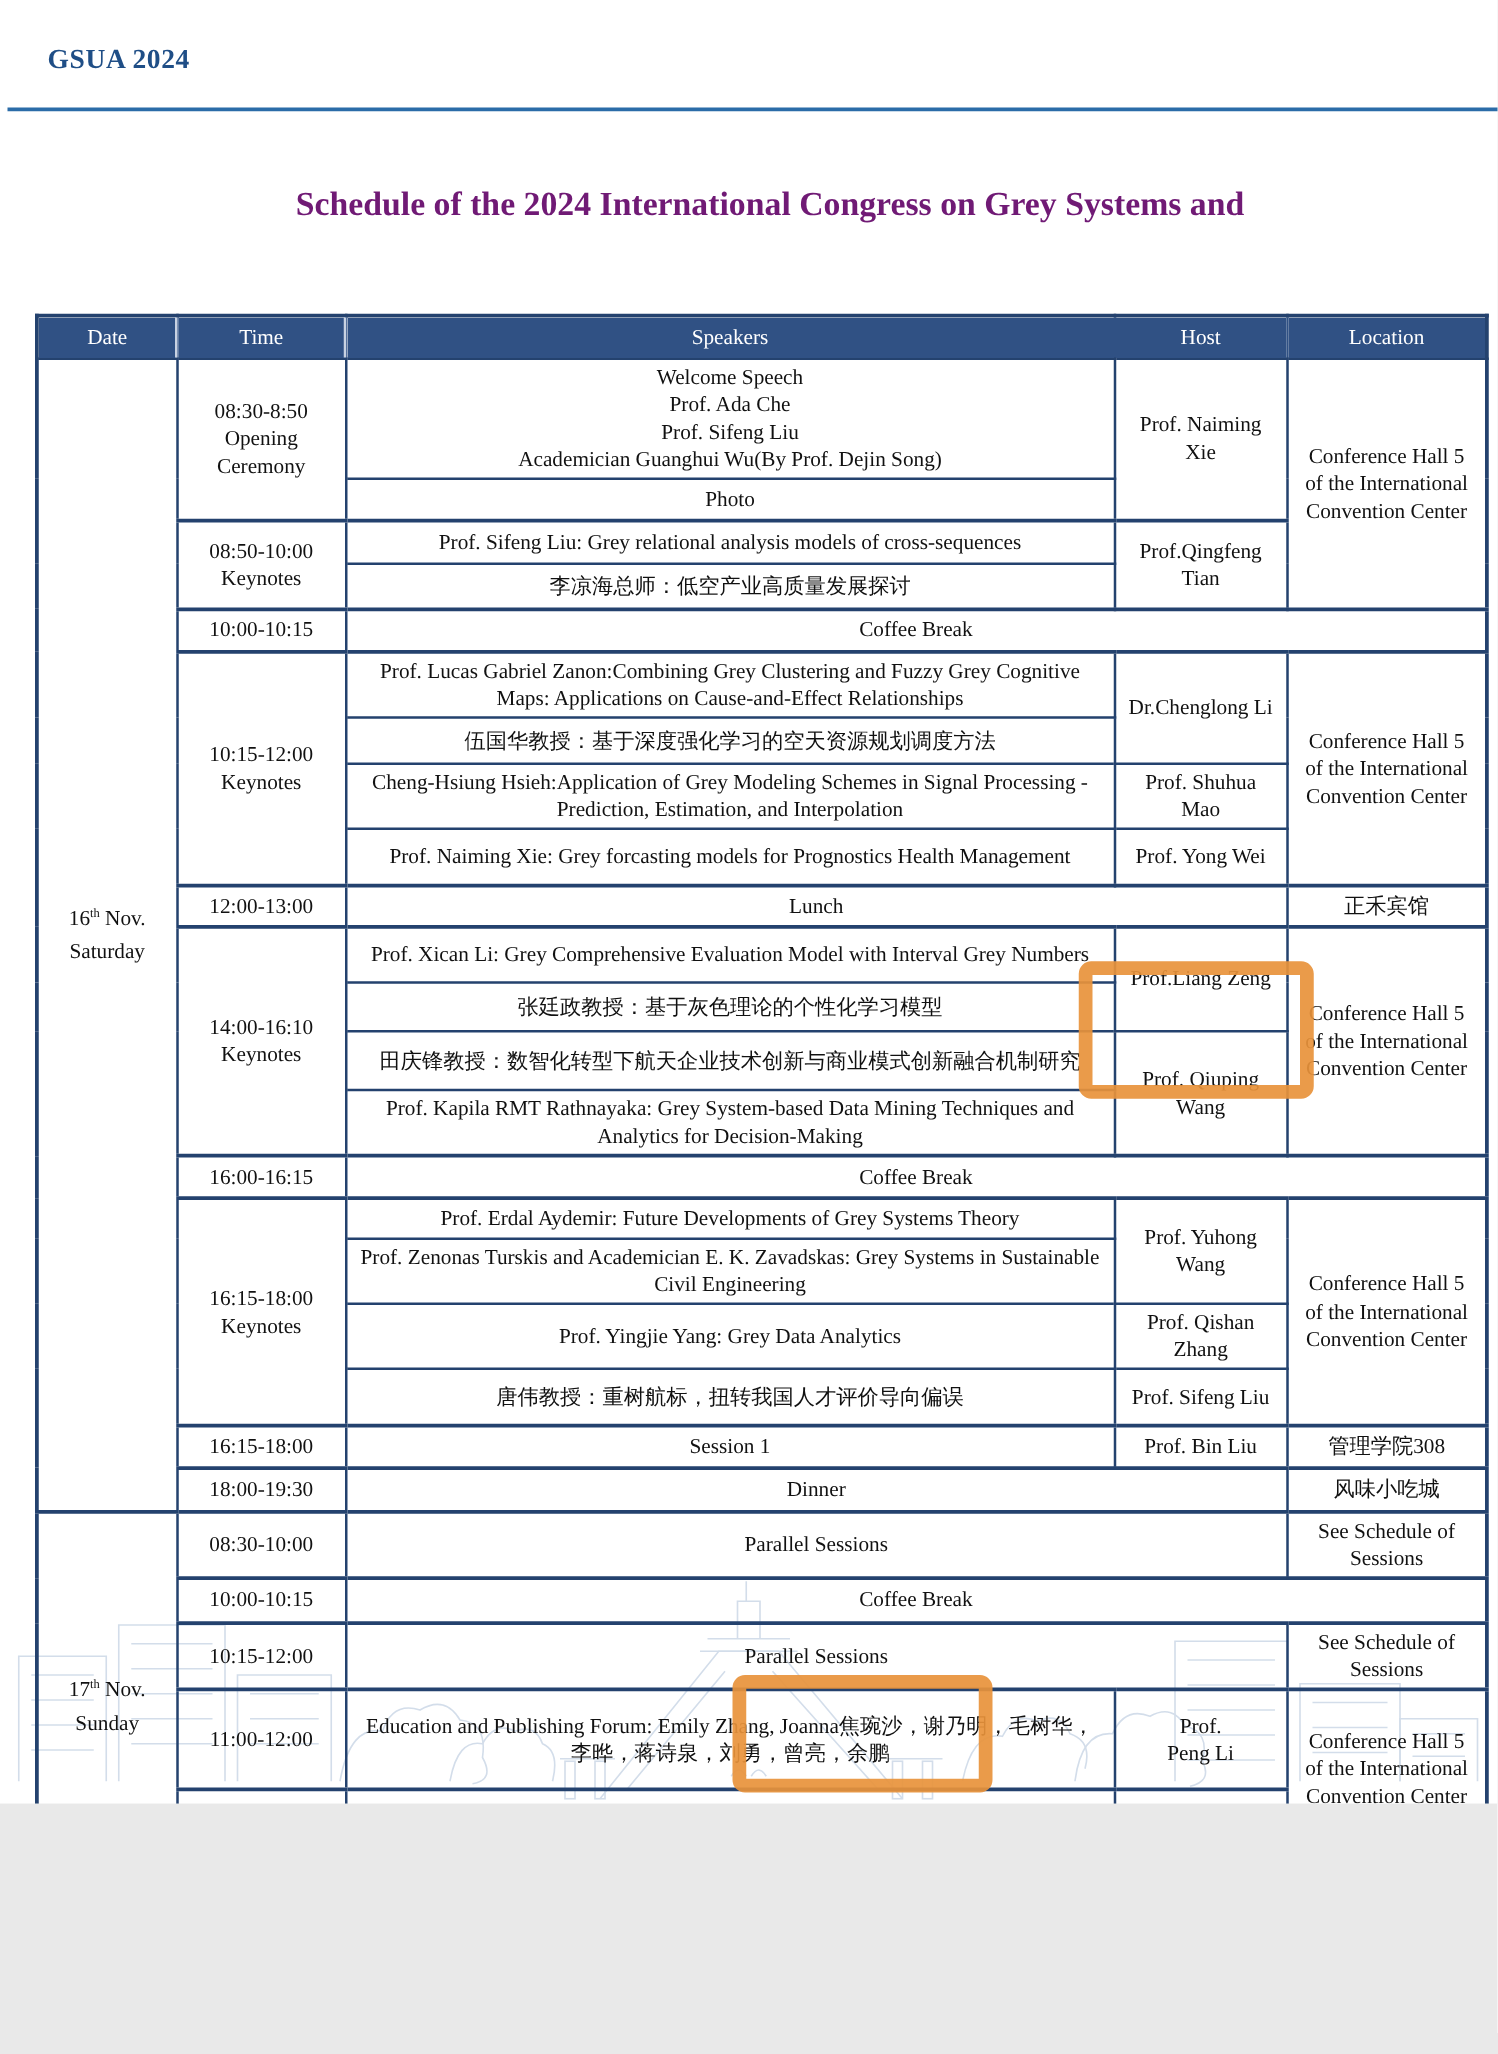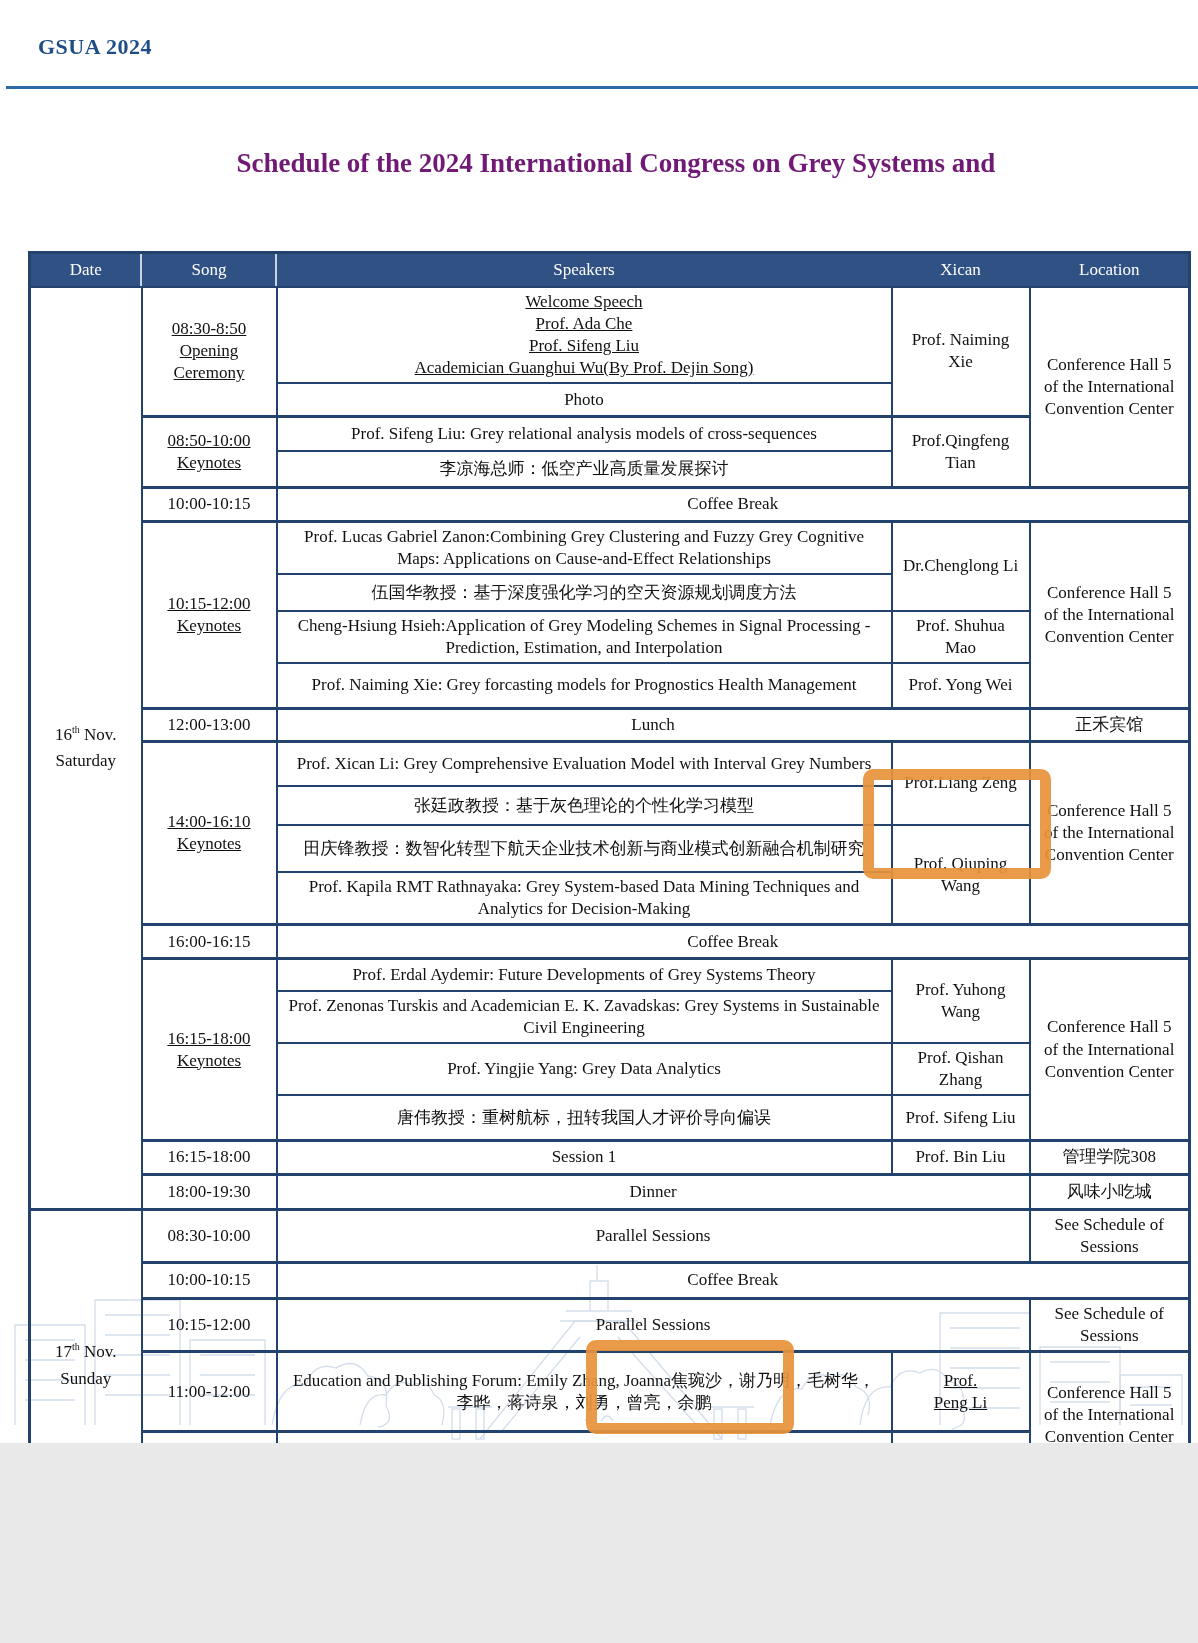--- a/index.html
+++ b/index.html
@@ -35,21 +35,21 @@
     height:30px;position:relative;
   }
   th.sep::after{content:"";position:absolute;right:-1px;top:0;bottom:0;width:2px;background:#c8d2e2;}
   td{
     border:2px solid #24426E;
     text-align:center;vertical-align:middle;
     font-size:17px;line-height:1.3;padding:3px 8px;
     background:transparent;
   }
   tr.block td{border-top-width:3px;}
-  .ml{white-space:pre-line;text-decoration:underline;}
+  .ml{white-space:pre-line;}
   .date{font-size:17px;line-height:1.55;}
   sup{font-size:10px;text-align:right;}
   .rel{position:relative;}
   
   .hl{
     position:absolute;box-sizing:border-box;
     border:11px solid rgba(232,146,59,.92);
     border-radius:10px;pointer-events:none;z-index:4;
   }
   #hl1{left:-30px;top:26px;width:188px;height:110px;}
@@ -80,23 +80,23 @@
     <colgroup>
       <col style="width:112px">
           <col style="width:135px">
           <col style="width:615px">
           <col style="width:138px">
           <col style="width:160px">
     </colgroup>
     <thead>
       <tr>
         <th class="sep">Date</th>
-        <th class="sep">Song</th>
+        <th class="sep">Time</th>
         <th>Speakers</th>
-        <th>Xican</th>
+        <th>Host</th>
         <th>Location</th>
       </tr>
     </thead>
     <tbody>
 
       <tr style="height:92px">
         <td class="date" rowspan="21">
           <div><span>16</span><sup>th</sup> <span>Nov.</span></div>
           <div>Saturday</div>
         </td>

